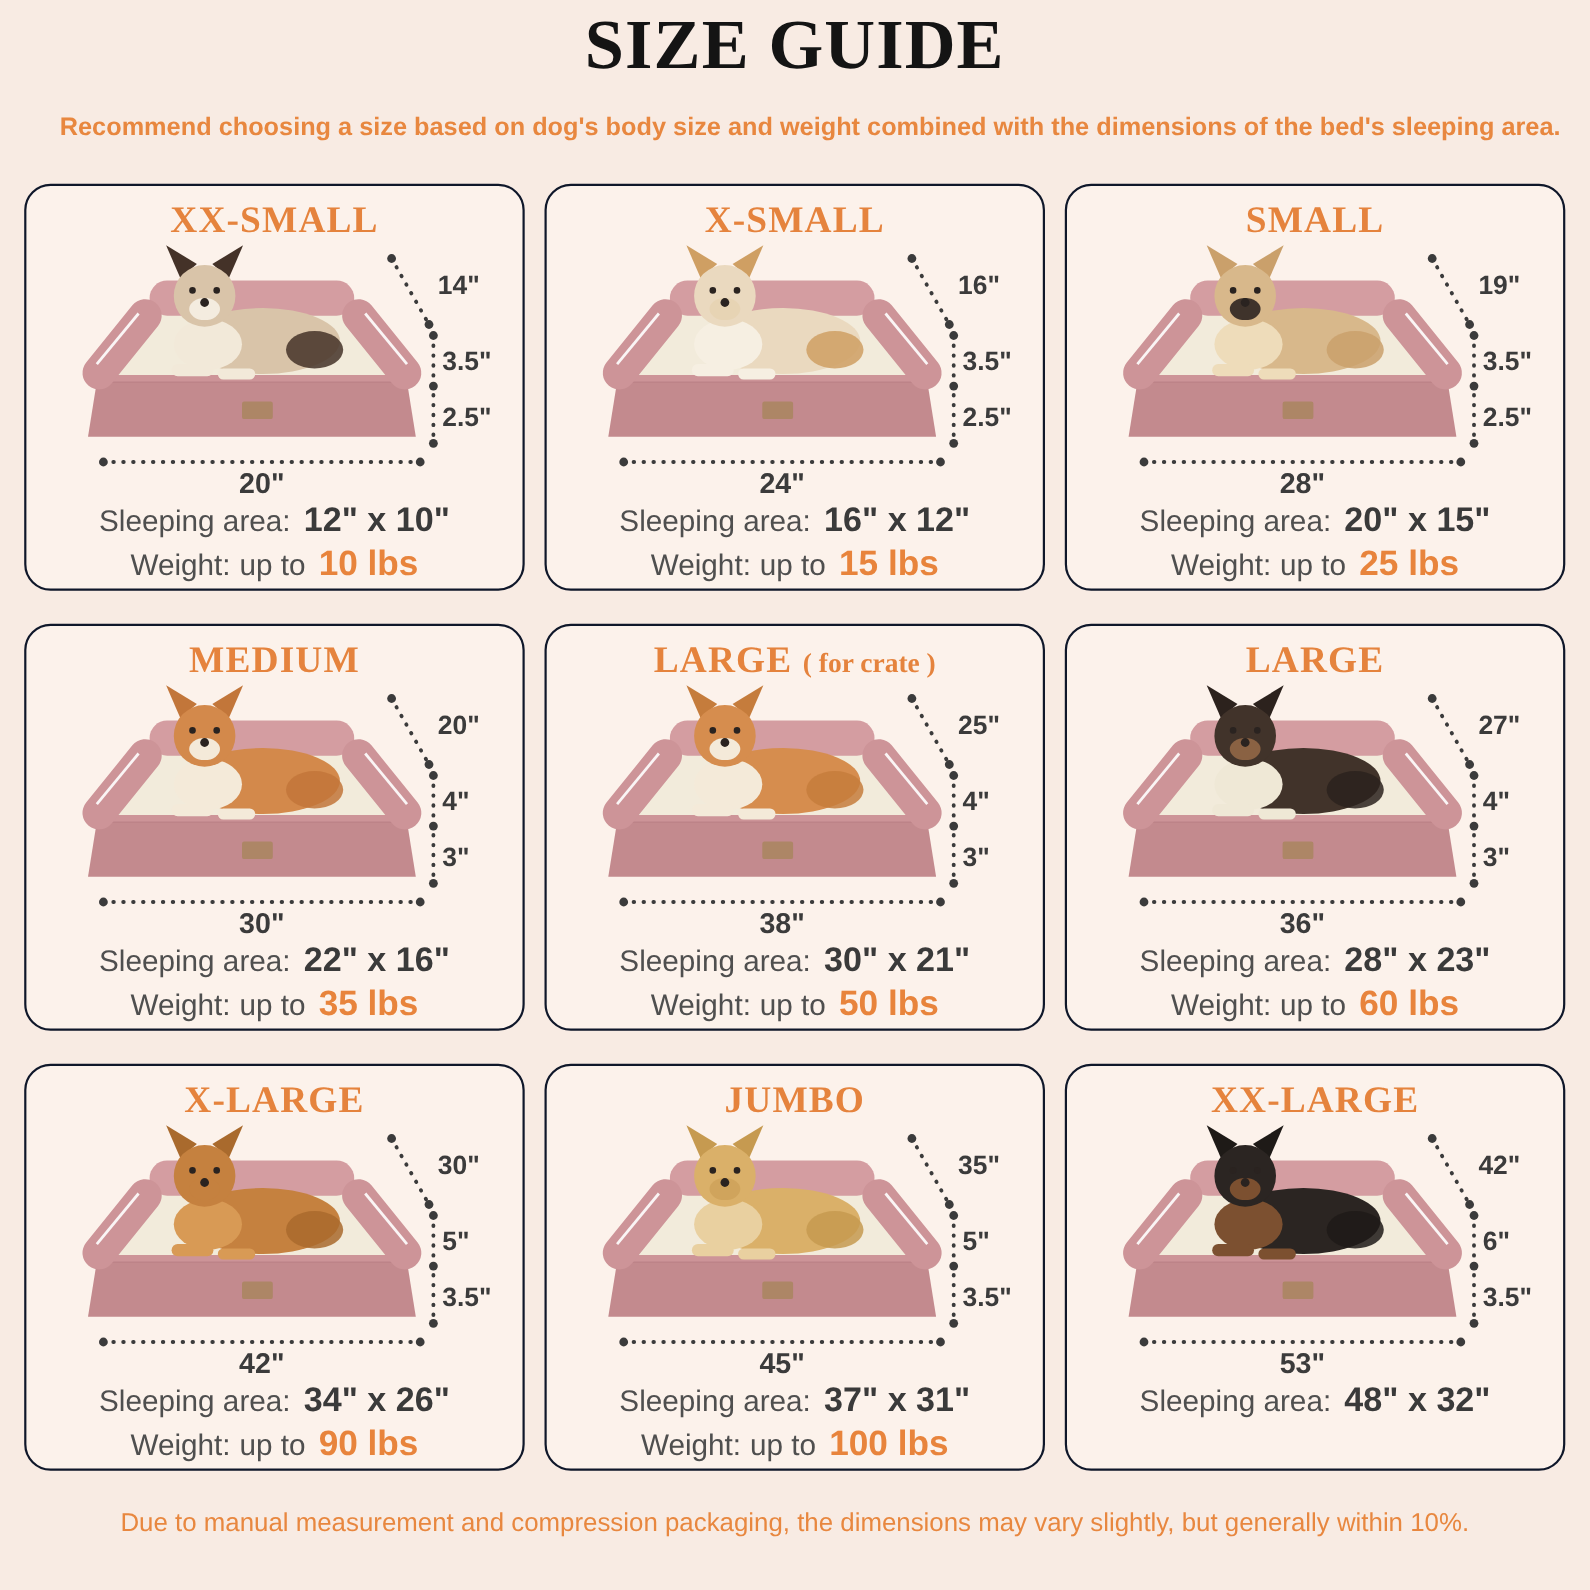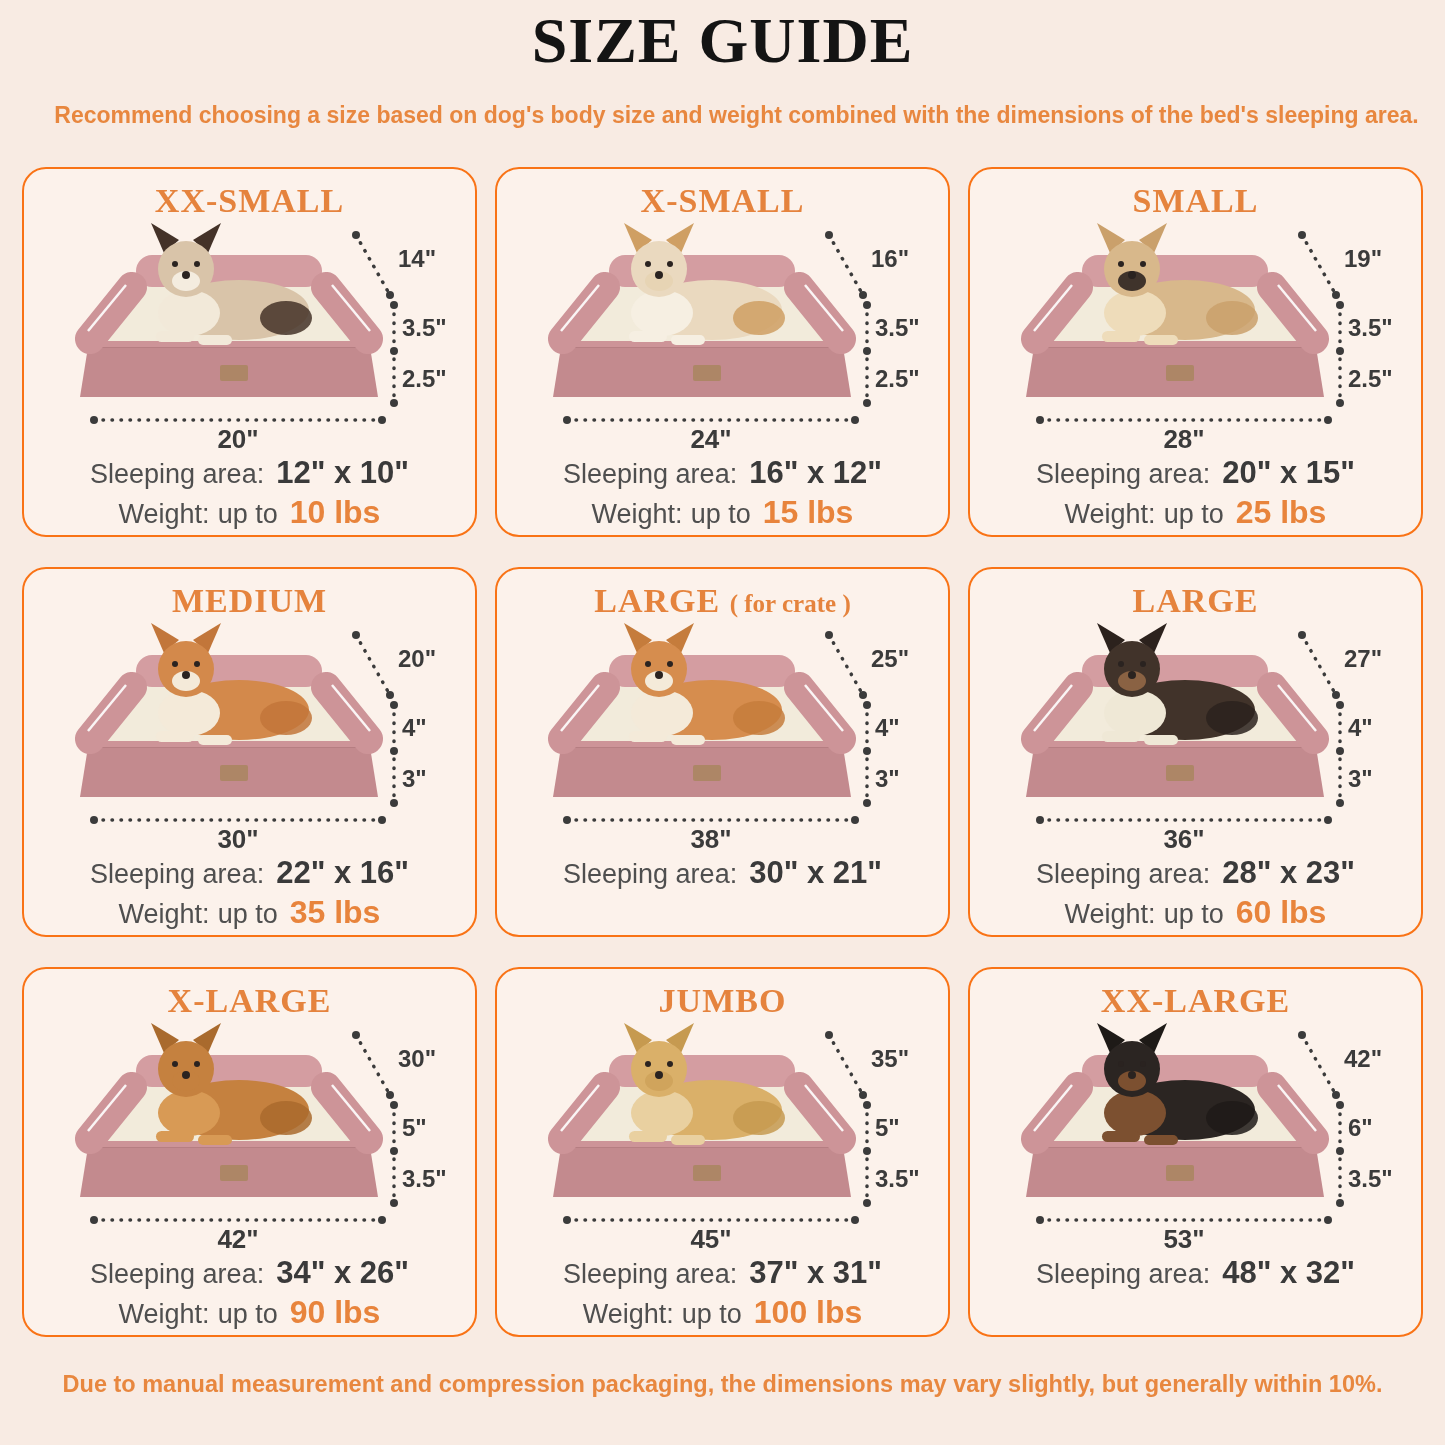--- a/index.html
+++ b/index.html
@@ -17,38 +17,38 @@
     margin-top:24px;text-align:center;
     font-size:23px;font-weight:700;color:#e8873f;margin-left:28px;
   }
   .grid{
     width:1401px;margin:38px auto 0;
     display:grid;grid-template-columns:repeat(3,455px);
     column-gap:18px;row-gap:30px;
   }
   .card{
     position:relative;height:370px;box-sizing:border-box;
-    background:#fcf2eb;border:2px solid #f97316;border-radius:24px;
+    background:#fcf2eb;border:2px solid #0f172a;border-radius:24px;
   }
   .card-title{
     margin-top:13px;text-align:center;
     font-family:"Liberation Serif",serif;font-weight:700;
     font-size:34px;letter-spacing:1px;color:#e5833d;white-space:nowrap;
   }
   .card-title .note{font-size:25px;letter-spacing:0;}
   .bed-svg{position:absolute;left:10px;top:46px;width:435px;height:238px;}
   .info{position:absolute;left:0;right:0;text-align:center;color:#4f4f4f;font-size:27px;white-space:nowrap;}
   .info.sleep{top:286px;}
   .info.weight{top:325px;}
   .sleep-val{margin-left:12px;font-size:31px;font-weight:700;color:#3a3a3a;}
   .upto{margin-left:8px;}
   .weight-val{margin-left:12px;font-size:32px;font-weight:700;color:#e8843c;}
   .footer-note{
     margin-top:34px;text-align:center;
-    font-size:23.5px;font-weight:700;color:#e8873f;
+    font-size:23.5px;font-weight:400;color:#e8873f;
   }
   
   .bolster-back{stroke:#d49da1;stroke-width:32;stroke-linecap:round;fill:none;}
   .bolster-side{stroke:#cd9498;stroke-width:30;stroke-linecap:round;fill:none;}
   .cushion{fill:#f2ebdb;}
   .cushion-front{fill:#cd9498;}
   .base{fill:#c38a8e;}
   .base-seam{stroke:#aa7277;stroke-width:3;}
   .piping{stroke:#ffffff;stroke-width:2.5;opacity:.9;fill:none;}
   .tag{fill:#ad8666;}
@@ -344,20 +344,21 @@
         <circle class="dim-dot" cx="360" cy="188" r="4"></circle>
         <text class="dim-label" x="368" y="172">3"</text>
         <line class="dim-dotted" x1="60" y1="205" x2="348" y2="205"></line>
         <circle class="dim-dot" cx="60" cy="205" r="4"></circle>
         <circle class="dim-dot" cx="348" cy="205" r="4"></circle>
         <text class="dim-label big" x="204" y="233" text-anchor="middle">38"</text>
       </g>
     </svg>
 
     <div class="info sleep"><span>Sleeping area:</span><span class="sleep-val">30" x 21"</span></div>
+    <div class="info weight"><span>Weight:</span><span class="upto">up to</span><span class="weight-val">50 lbs</span></div>
   </div>
 
   <div class="card">
     <div class="card-title"><span>LARGE</span> <span class="note"></span></div>
 
     <svg class="bed-svg" viewBox="0 0 435 238" style="--dog-main: #41332a; --dog-chest: #efe8d6; --dog-ear: #2c221d; --dog-muzzle: #8a6243;">
 
       <polygon class="base" points="54,132 336,132 344,182 46,182"></polygon>
       <line class="base-seam" x1="54" y1="131" x2="336" y2="131"></line>
       <rect class="tag" x="186" y="150" width="28" height="16" rx="2"></rect>

